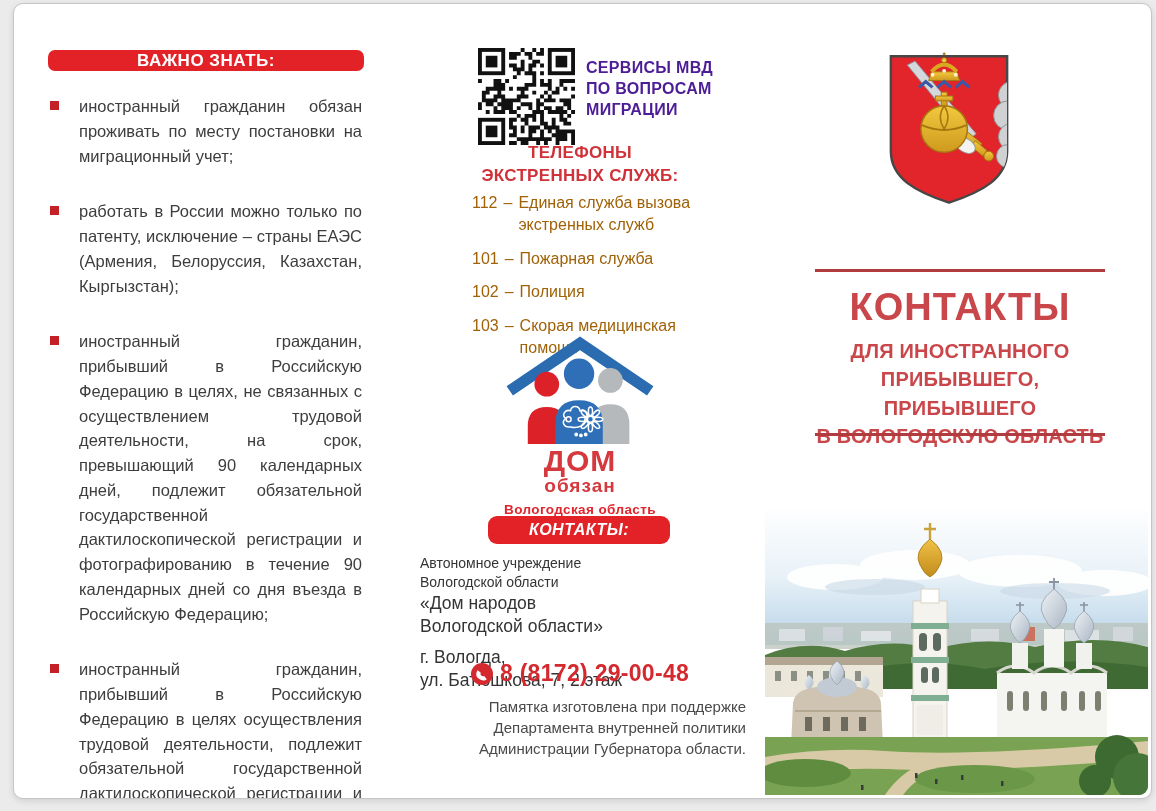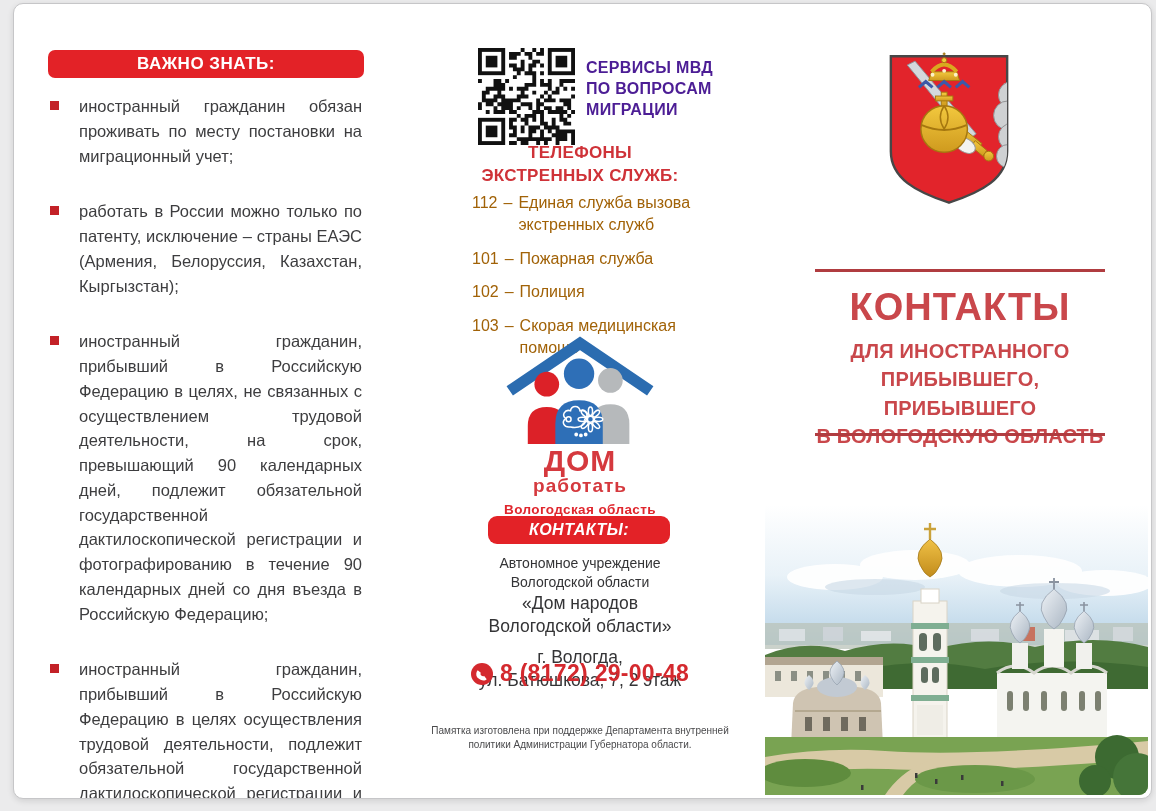--- a/index.html
+++ b/index.html
@@ -14,21 +14,21 @@
     background:#ffffff;border:1px solid #c6c6c8;border-radius:10px;
     box-shadow:0 2px 6px rgba(0,0,0,.12);
     overflow:hidden;
   }
   
   .banner{
     position:absolute;background:#e32227;color:#fff;font-weight:bold;
     display:flex;align-items:center;justify-content:center;
     letter-spacing:.5px;
   }
-  .banner.important{left:34px;top:46px;width:316px;height:28px;border-radius:7px;font-size:17px;}
+  .banner.important{left:34px;top:46px;width:316px;height:21px;border-radius:7px;font-size:17px;}
   .bullets{position:absolute;left:34px;top:90px;width:314px;}
   .bullet{position:relative;padding-left:31px;margin-bottom:31px;}
   .bullet .sq{position:absolute;left:2px;top:7px;width:9px;height:9px;background:#c32127;}
   .bullet p{
     margin:0;font-size:16.5px;line-height:1.5;color:#3d3d3f;
     text-align:justify;
   }
   
   .qr{position:absolute;left:464px;top:44px;width:97px;height:97px;}
   .mvd{
@@ -43,32 +43,32 @@
   .erow{display:flex;margin-bottom:11px;font-size:16px;line-height:1.4;color:#a16207;}
   .erow .enum{flex:0 0 auto;}
   .erow .edash{flex:0 0 auto;padding:0 6px;}
   .erow .etext{flex:1 1 auto;}
   .logo{position:absolute;left:466px;top:328px;width:200px;text-align:center;}
   .logo svg{display:block;margin:0 auto;}
   .logo .t1{color:#d5393e;font-weight:bold;font-size:30px;line-height:1;margin-top:2px;letter-spacing:1px;}
   .logo .t2{color:#d5393e;font-weight:bold;font-size:19px;line-height:1.1;letter-spacing:1px;}
   .logo .t3{color:#e0262d;font-weight:bold;font-size:13.5px;margin-top:5px;letter-spacing:.4px;}
   .banner.contacts{left:474px;top:512px;width:182px;height:28px;border-radius:9px;font-size:16px;font-style:italic;}
-  .contact{position:absolute;left:406px;top:550px;width:320px;text-align:center;color:#343436;}
+  .contact{position:absolute;left:406px;top:550px;width:320px;color:#343436;}
   .contact .small{font-size:14px;line-height:1.35;}
   .contact .med{font-size:17.5px;line-height:1.3;}
   .contact .gap{height:9px;}
   .phone-row{
     position:absolute;left:406px;top:656px;width:320px;
     display:flex;align-items:center;justify-content:center;gap:7px;
   }
   .phone-row .num{color:#d4292e;font-size:23px;font-weight:bold;letter-spacing:.3px;}
   .footer{
-    position:absolute;left:400px;top:720px;width:332px;text-align:center;
-    font-size:10px;line-height:1.4;color:#4a4a4c;
+    position:absolute;left:400px;top:692px;width:332px;text-align:right;
+    font-size:15px;line-height:1.4;color:#4a4a4c;
   }
   
   .coat{position:absolute;left:872px;top:46px;width:126px;height:158px;}
   .redline{position:absolute;left:801px;width:290px;height:3px;background:#b03c40;}
   .redline.top{top:265px;}
   .redline.bottom{top:429px;}
   .cover-title{position:absolute;left:793px;top:283px;width:306px;text-align:center;color:#c9474b;}
   .cover-title .big{font-size:38px;font-weight:bold;letter-spacing:1px;line-height:1.1;margin-bottom:8px;}
   .cover-title .sub{font-size:20px;font-weight:bold;line-height:1.42;letter-spacing:.2px;}
   .photo{
@@ -185,21 +185,21 @@
               <ellipse cx="0" cy="-8.5" rx="2.2" ry="4.5" transform="rotate(270)"></ellipse>
               <ellipse cx="0" cy="-8.5" rx="2.2" ry="4.5" transform="rotate(315)"></ellipse>
             </g>
           </g>
           <circle cx="76" cy="108" r="1.2" fill="#fff"></circle>
           <circle cx="81" cy="109" r="1.2" fill="#fff"></circle>
           <circle cx="86" cy="108" r="1.2" fill="#fff"></circle>
         </g>
       </svg>
       <div class="t1">ДОМ</div>
-      <div class="t2">работать</div>
+      <div class="t2">обязан</div>
       <div class="t3">Вологодская область</div>
     </div>
 
     <div class="banner contacts">
       <span>КОНТАКТЫ:</span>
     </div>
 
     <div class="contact">
       <div class="small">Автономное учреждение</div>
       <div class="small">Вологодской области</div>

